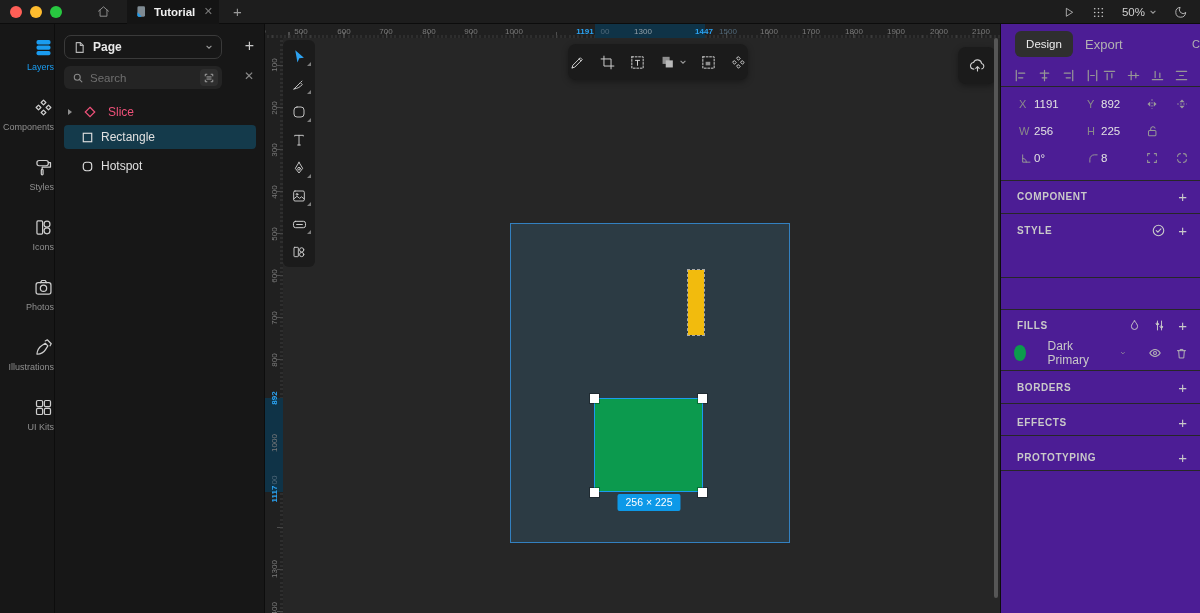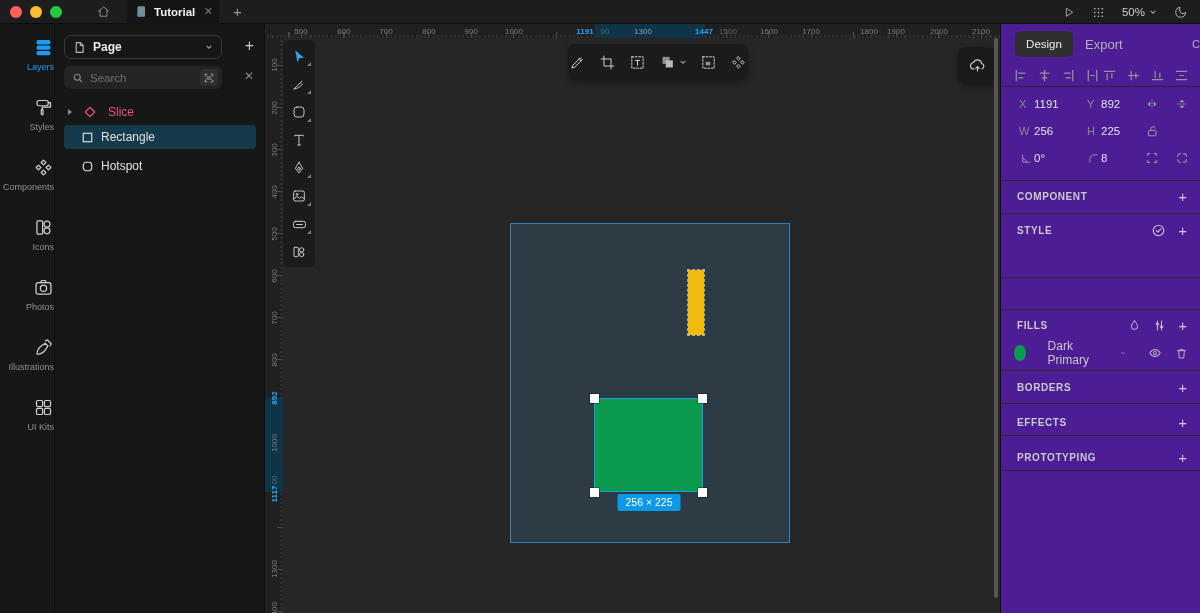--- a/index.html
+++ b/index.html
@@ -177,37 +177,37 @@
     <svg width="21" height="21" viewBox="0 0 24 24" fill="#1a9cf0">
       <rect x="4" y="3.5" width="16" height="5" rx="2"></rect>
         <rect x="4" y="9.7" width="16" height="5" rx="2"></rect>
         <rect x="4" y="15.9" width="16" height="5" rx="2"></rect>
     </svg>
     <span class="lbl">Layers</span>
   </div>
   <div class="ib-item">
     <svg width="21" height="21" viewBox="0 0 24 24">
       <g class="ic">
-          <rect x="4.5" y="4" width="13" height="6" rx="2.5"></rect>
-          <path d="M17.5 6.5h2.5v5h-9.5v2.5"></path>
-          <rect x="9.5" y="14" width="2" height="6.5" rx="1"></rect>
-        </g>
-    </svg>
-    <span class="lbl">Styles</span>
-  </div>
-  <div class="ib-item">
-    <svg width="21" height="21" viewBox="0 0 24 24">
-      <g class="ic">
           <path d="M12 3.6l2.7 2.7L12 9 9.3 6.3z"></path>
           <path d="M6.3 9.3L9 12l-2.7 2.7L3.6 12z"></path>
           <path d="M17.7 9.3l2.7 2.7-2.7 2.7L15 12z"></path>
           <path d="M12 15l2.7 2.7L12 20.4l-2.7-2.7z"></path>
         </g>
     </svg>
     <span class="lbl">Components</span>
+  </div>
+  <div class="ib-item">
+    <svg width="21" height="21" viewBox="0 0 24 24">
+      <g class="ic">
+          <rect x="4.5" y="4" width="13" height="6" rx="2.5"></rect>
+          <path d="M17.5 6.5h2.5v5h-9.5v2.5"></path>
+          <rect x="9.5" y="14" width="2" height="6.5" rx="1"></rect>
+        </g>
+    </svg>
+    <span class="lbl">Styles</span>
   </div>
   <div class="ib-item">
     <svg width="21" height="21" viewBox="0 0 24 24">
       <g class="ic">
           <rect x="4.5" y="4.5" width="6.5" height="15" rx="1.2"></rect>
           <circle cx="16" cy="8.2" r="3.4"></circle>
           <circle cx="16" cy="15.8" r="3.4"></circle>
         </g>
     </svg>
     <span class="lbl">Icons</span>
@@ -308,21 +308,21 @@
     <span class="tick-t" style="left: 164px;">800</span>
     <span class="tick-t" style="left: 206px;">900</span>
     <span class="tick-t" style="left: 249px;">1000</span>
     <span class="tick-t tick-blue" style="left: 320px;">1191</span>
     <span class="tick-t tick-faint" style="left: 340px;">00</span>
     <span class="tick-t tick-inband" style="left: 378px;">1300</span>
     <span class="tick-t tick-blue" style="left: 439px;">1447</span>
     <span class="tick-t tick-faint" style="left: 463px;">1500</span>
     <span class="tick-t" style="left: 504px;">1600</span>
     <span class="tick-t" style="left: 546px;">1700</span>
-    <span class="tick-t" style="left: 604px;">1800</span>
+    <span class="tick-t" style="left: 589px;">1800</span>
     <span class="tick-t" style="left: 631px;">1900</span>
     <span class="tick-t" style="left: 674px;">2000</span>
     <span class="tick-t" style="left: 716px;">2100</span>
   </div>
 <div id="ruler-left">
   <div class="hl" style="top: 360px; height: 94px;"></div>
 <span class="tick-l" style="top: 27px;">100</span>
     <span class="tick-l" style="top: 70px;">200</span>
     <span class="tick-l" style="top: 112px;">300</span>
     <span class="tick-l" style="top: 154px;">400</span>

